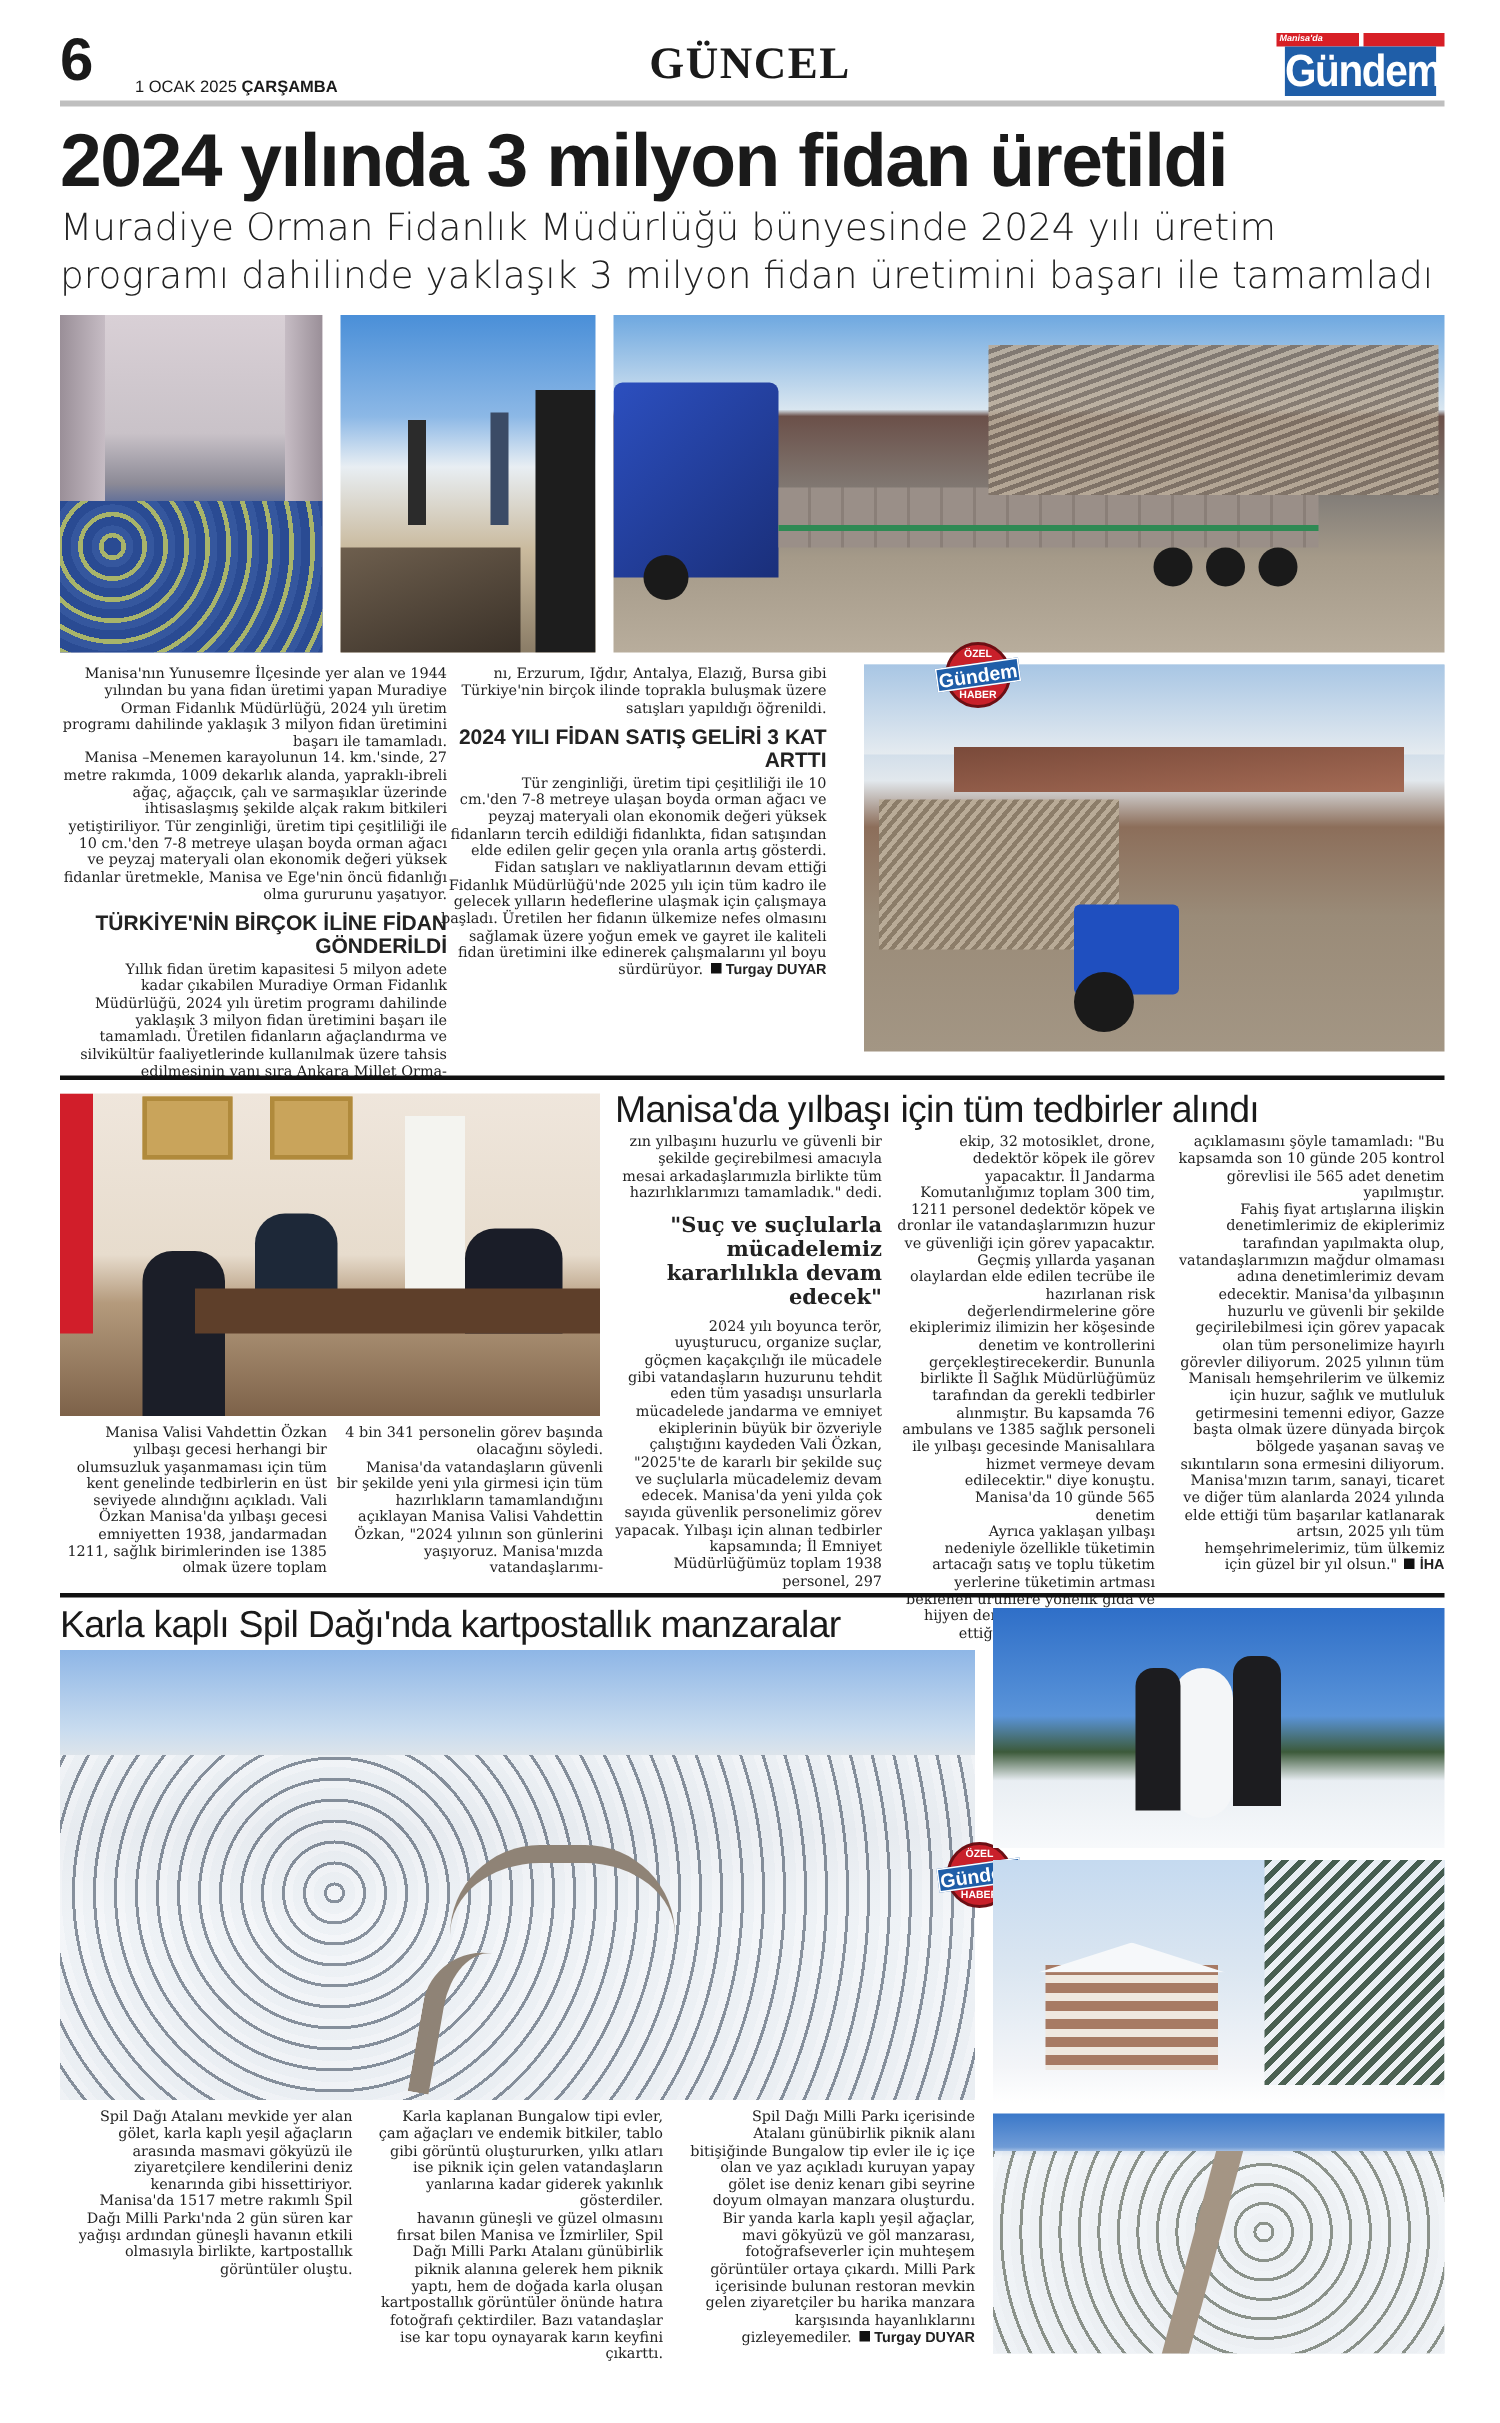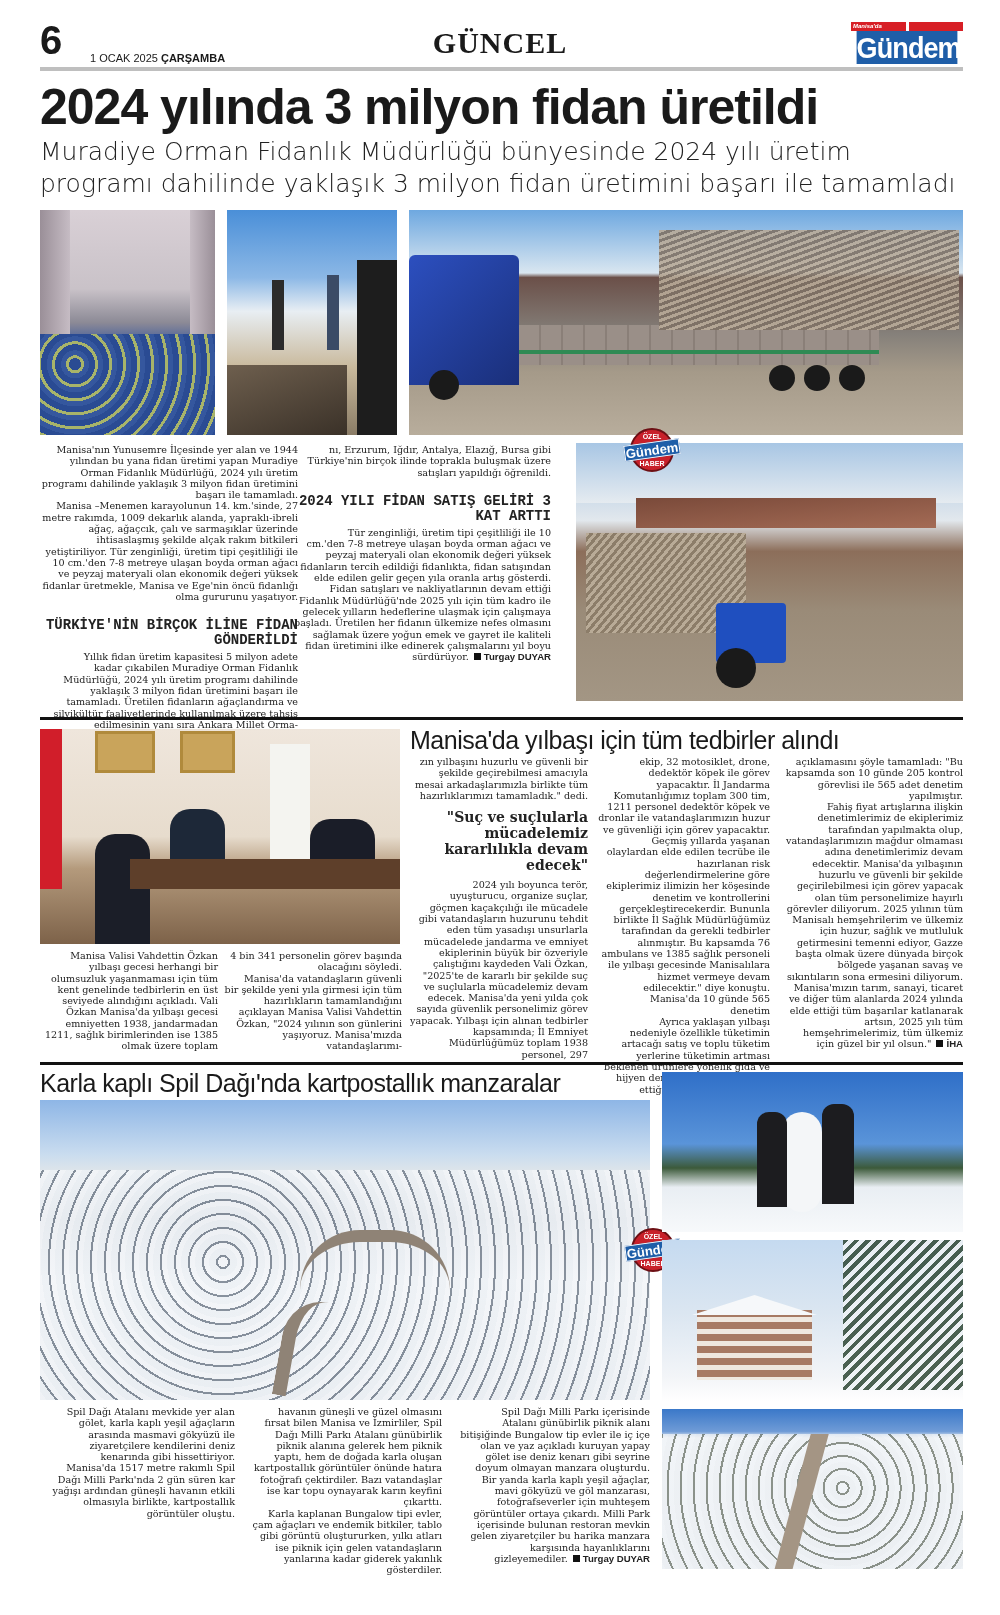--- a/index.html
+++ b/index.html
@@ -12,21 +12,21 @@
 .logo{left:851px;top:22px;width:112px;height:42px}
 .logo .top{position:absolute;left:0;top:0;width:112px;height:9px;display:flex;gap:3px}
 .logo .top span{flex:1;background:#d71f26;color:#fff;font-size:6px;font-style:italic;font-weight:700;font-family:"Liberation Sans",sans-serif;padding-left:2px;line-height:9px}
 .logo .main{position:absolute;left:0;top:9px;width:112px;height:33px;background:#1f5ea8;color:#fff;font-family:"Liberation Sans",sans-serif;font-weight:700;font-size:30px;line-height:33px;text-align:center;letter-spacing:-1px;transform:scaleX(.9)}
 .rule-grey{left:40px;top:67px;width:923px;height:4px;background:#bfbfbf}
 .h1{left:40px;top:78px;font-family:"Liberation Sans",sans-serif;font-weight:900;font-size:50px;line-height:58px;letter-spacing:-1px;white-space:nowrap}
 .deck{left:40px;top:136px;width:925px;font-family:"DejaVu Sans",sans-serif;font-size:25px;line-height:32px;font-weight:300;color:#222}
 .photo{position:absolute;overflow:hidden}
 .cols{position:absolute;font-size:9.6px;line-height:11.3px;text-align:right;color:#222}
 .cols p{text-indent:14px}
-.cols h3{font-family:Liberation Mono, monospace;font-weight:700;font-size:14px;line-height:15px;margin:16px 0 3px;text-indent:0}
+.cols h3{font-family:Liberation Sans, sans-serif;font-weight:700;font-size:14px;line-height:15px;margin:6px 0 3px;text-indent:0}
 .cols h4{font-family:"DejaVu Serif",serif;font-weight:700;font-size:14px;line-height:16px;margin:8px 0 6px}
 .byline{font-family:"Liberation Sans",sans-serif;font-weight:700}
 .sq{display:inline-block;width:7px;height:7px;background:#111;margin:0 3px 0 2px}
 .rule-black{height:3px;background:#111}
 .h2{font-family:"Liberation Sans",sans-serif;font-weight:400;font-size:25px;line-height:30px;white-space:nowrap;letter-spacing:-.5px}
 .badge{position:absolute;width:56px;height:46px}
 .badge .ring{position:absolute;left:6px;top:0;width:44px;height:44px;border-radius:50%;background:#c8202a;border:2px solid #6d0f14}
 .badge .ring span{position:absolute;width:100%;text-align:center;color:#fff;font-family:"Liberation Sans",sans-serif;font-weight:700;font-size:7px}
 .badge .band{position:absolute;left:0;top:14px;width:56px;height:16px;background:#1f5ea8;color:#fff;font-family:"Liberation Sans",sans-serif;font-weight:700;font-size:13px;line-height:16px;text-align:center;transform:rotate(-8deg);border:1px solid #fff}
 </style>
@@ -165,19 +165,19 @@
 <div class="photo" style="left:662px;top:1409px;width:301px;height:160px;background:linear-gradient(180deg,#3a78c9 0%,#6f9bd6 14%,#eef2f6 18%,#e3e8ee 100%)">
   <div style="position:absolute;left:0;top:25px;width:301px;height:135px;background:repeating-radial-gradient(circle at 60% 40%,#f2f5f8 0 5px,#6c7468 5px 7px,#eef1f4 7px 13px);opacity:.75"></div>
   <div style="position:absolute;left:130px;top:25px;width:18px;height:140px;background:#a49584;transform:skewX(-15deg)"></div>
 </div>
 
 <div class="cols" style="left:40px;top:1406px;width:195px">
   <p>Spil Dağı Atalanı mevkide yer alan gölet, karla kaplı yeşil ağaçların arasında masmavi gökyüzü ile ziyaretçilere kendilerini deniz kenarında gibi hissettiriyor.</p>
   <p>Manisa'da 1517 metre rakımlı Spil Dağı Milli Parkı'nda 2 gün süren kar yağışı ardından güneşli havanın etkili olmasıyla birlikte, kartpostallık görüntüler oluştu.</p>
 </div>
 <div class="cols" style="left:247px;top:1406px;width:195px">
+  <p>Karla kaplanan Bungalow tipi evler, çam ağaçları ve endemik bitkiler, tablo gibi görüntü oluştururken, yılkı atları ise piknik için gelen vatandaşların yanlarına kadar giderek yakınlık gösterdiler.</p>
   <p>havanın güneşli ve güzel olmasını fırsat bilen Manisa ve İzmirliler, Spil Dağı Milli Parkı Atalanı günübirlik piknik alanına gelerek hem piknik yaptı, hem de doğada karla oluşan kartpostallık görüntüler önünde hatıra fotoğrafı çektirdiler. Bazı vatandaşlar ise kar topu oynayarak karın keyfini çıkarttı.</p>
-  <p>Karla kaplanan Bungalow tipi evler, çam ağaçları ve endemik bitkiler, tablo gibi görüntü oluştururken, yılkı atları ise piknik için gelen vatandaşların yanlarına kadar giderek yakınlık gösterdiler.</p>
 </div>
 <div class="cols" style="left:455px;top:1406px;width:195px">
   <p>Spil Dağı Milli Parkı içerisinde Atalanı günübirlik piknik alanı bitişiğinde Bungalow tip evler ile iç içe olan ve yaz açıkladı kuruyan yapay gölet ise deniz kenarı gibi seyrine doyum olmayan manzara oluşturdu.</p>
   <p><span>Bir yanda karla kaplı yeşil ağaçlar, mavi gökyüzü ve göl manzarası, fotoğrafseverler için muhteşem görüntüler ortaya çıkardı. Milli Park içerisinde bulunan restoran mevkin gelen ziyaretçiler bu harika manzara karşısında hayanlıklarını gizleyemediler.</span> <span class="sq"></span><span class="byline">Turgay DUYAR</span></p>
 </div>
 
 </body></html>

